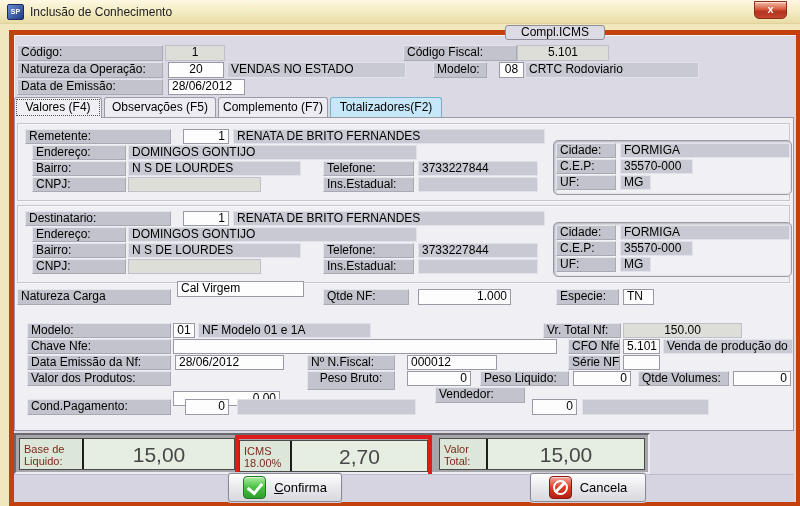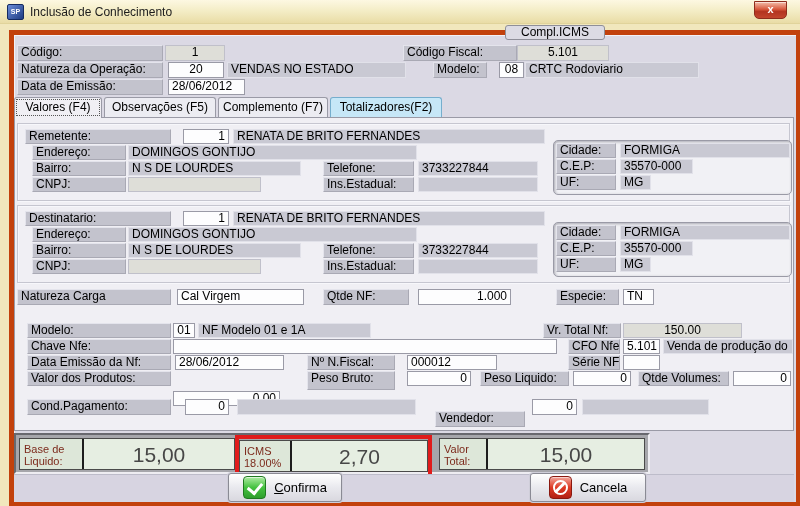--- a/index.html
+++ b/index.html
@@ -132,21 +132,21 @@
     <div class="a fg" style="left:404px;top:224px;width:120px;height:15px;"></div>
     <div class="a citypanel" style="left:539px;top:187px;width:239px;height:55px;"></div>
     <div class="a chip" style="left:542px;top:190px;width:60px;height:15px;">Cidade:</div>
     <div class="a fg" style="left:606px;top:190px;width:170px;height:15px;">FORMIGA</div>
     <div class="a chip" style="left:542px;top:206px;width:60px;height:15px;">C.E.P:</div>
     <div class="a fg" style="left:606px;top:206px;width:73px;height:15px;">35570-000</div>
     <div class="a chip" style="left:542px;top:222px;width:60px;height:15px;">UF:</div>
     <div class="a fg" style="left:606px;top:222px;width:31px;height:15px;">MG</div>
 
     <div class="a chip" style="left:3px;top:254px;width:154px;height:16px;">Natureza Carga</div>
-    <div class="a fw" style="left:163px;top:254px;width:127px;height:16px;">Cal Virgem</div>
+    <div class="a fw" style="left:163px;top:246px;width:127px;height:16px;">Cal Virgem</div>
     <div class="a chip" style="left:309px;top:254px;width:86px;height:16px;">Qtde NF:</div>
     <div class="a fw ra" style="left:404px;top:254px;width:93px;height:16px;">1.000</div>
     <div class="a chip" style="left:542px;top:254px;width:63px;height:16px;">Especie:</div>
     <div class="a fw" style="left:609px;top:254px;width:31px;height:16px;">TN</div>
 
     <div class="a chip" style="left:13px;top:288px;width:144px;height:15px;">Modelo:</div>
     <div class="a fw ce" style="left:159px;top:288px;width:22px;height:15px;">01</div>
     <div class="a fg" style="left:184px;top:288px;width:173px;height:15px;">NF Modelo 01 e 1A</div>
     <div class="a chip" style="left:529px;top:288px;width:78px;height:15px;">Vr. Total Nf:</div>
     <div class="a fl ce" style="left:609px;top:288px;width:119px;height:15px;">150.00</div>
@@ -159,31 +159,31 @@
 
     <div class="a chip" style="left:13px;top:320px;width:144px;height:15px;">Data Emissão da Nf:</div>
     <div class="a fw" style="left:161px;top:320px;width:109px;height:15px;">28/06/2012</div>
     <div class="a chip" style="left:293px;top:320px;width:88px;height:15px;">Nº N.Fiscal:</div>
     <div class="a fw" style="left:393px;top:320px;width:90px;height:15px;">000012</div>
     <div class="a chip" style="left:554px;top:320px;width:52px;height:15px;">Série NF:</div>
     <div class="a fw" style="left:609px;top:320px;width:37px;height:15px;"></div>
 
     <div class="a chip" style="left:13px;top:336px;width:144px;height:15px;">Valor dos Produtos:</div>
     <div class="a fw ra" style="left:159px;top:336px;width:107px;height:15px;margin-top:20px;">0.00</div>
-    <div class="a chip" style="left:293px;top:336px;width:88px;height:19px;">Peso Bruto:</div>
+    <div class="a chip" style="left:293px;top:336px;width:88px;height:19px;text-align:center;">Peso Bruto:</div>
     <div class="a fw ra" style="left:393px;top:336px;width:64px;height:15px;">0</div>
     <div class="a chip" style="left:466px;top:336px;width:89px;height:15px;">Peso Liquido:</div>
     <div class="a fw ra" style="left:559px;top:336px;width:58px;height:15px;">0</div>
     <div class="a chip" style="left:624px;top:336px;width:91px;height:15px;">Qtde Volumes:</div>
     <div class="a fw ra" style="left:719px;top:336px;width:58px;height:15px;">0</div>
 
     <div class="a chip" style="left:13px;top:364px;width:144px;height:16px;">Cond.Pagamento:</div>
     <div class="a fw ra" style="left:171px;top:364px;width:44px;height:16px;">0</div>
     <div class="a fg" style="left:223px;top:364px;width:179px;height:16px;"></div>
-    <div class="a chip" style="left:421px;top:376px;width:90px;height:16px;">Vendedor:</div>
+    <div class="a chip" style="left:421px;top:352px;width:90px;height:16px;">Vendedor:</div>
     <div class="a fw ra" style="left:518px;top:364px;width:45px;height:16px;">0</div>
     <div class="a fg" style="left:568px;top:364px;width:127px;height:16px;"></div>
 
     <div class="a sumband" style="left:0;top:398px;width:636px;height:41px;">
       <div class="sumcell" style="left:3px;top:3px;width:216px;height:32px;">
         <div class="sumlabel" style="width:64px;">
           <div>Base de</div>
             <div>Liquido:</div>
         </div>
         <div class="sumval">15,00</div>

